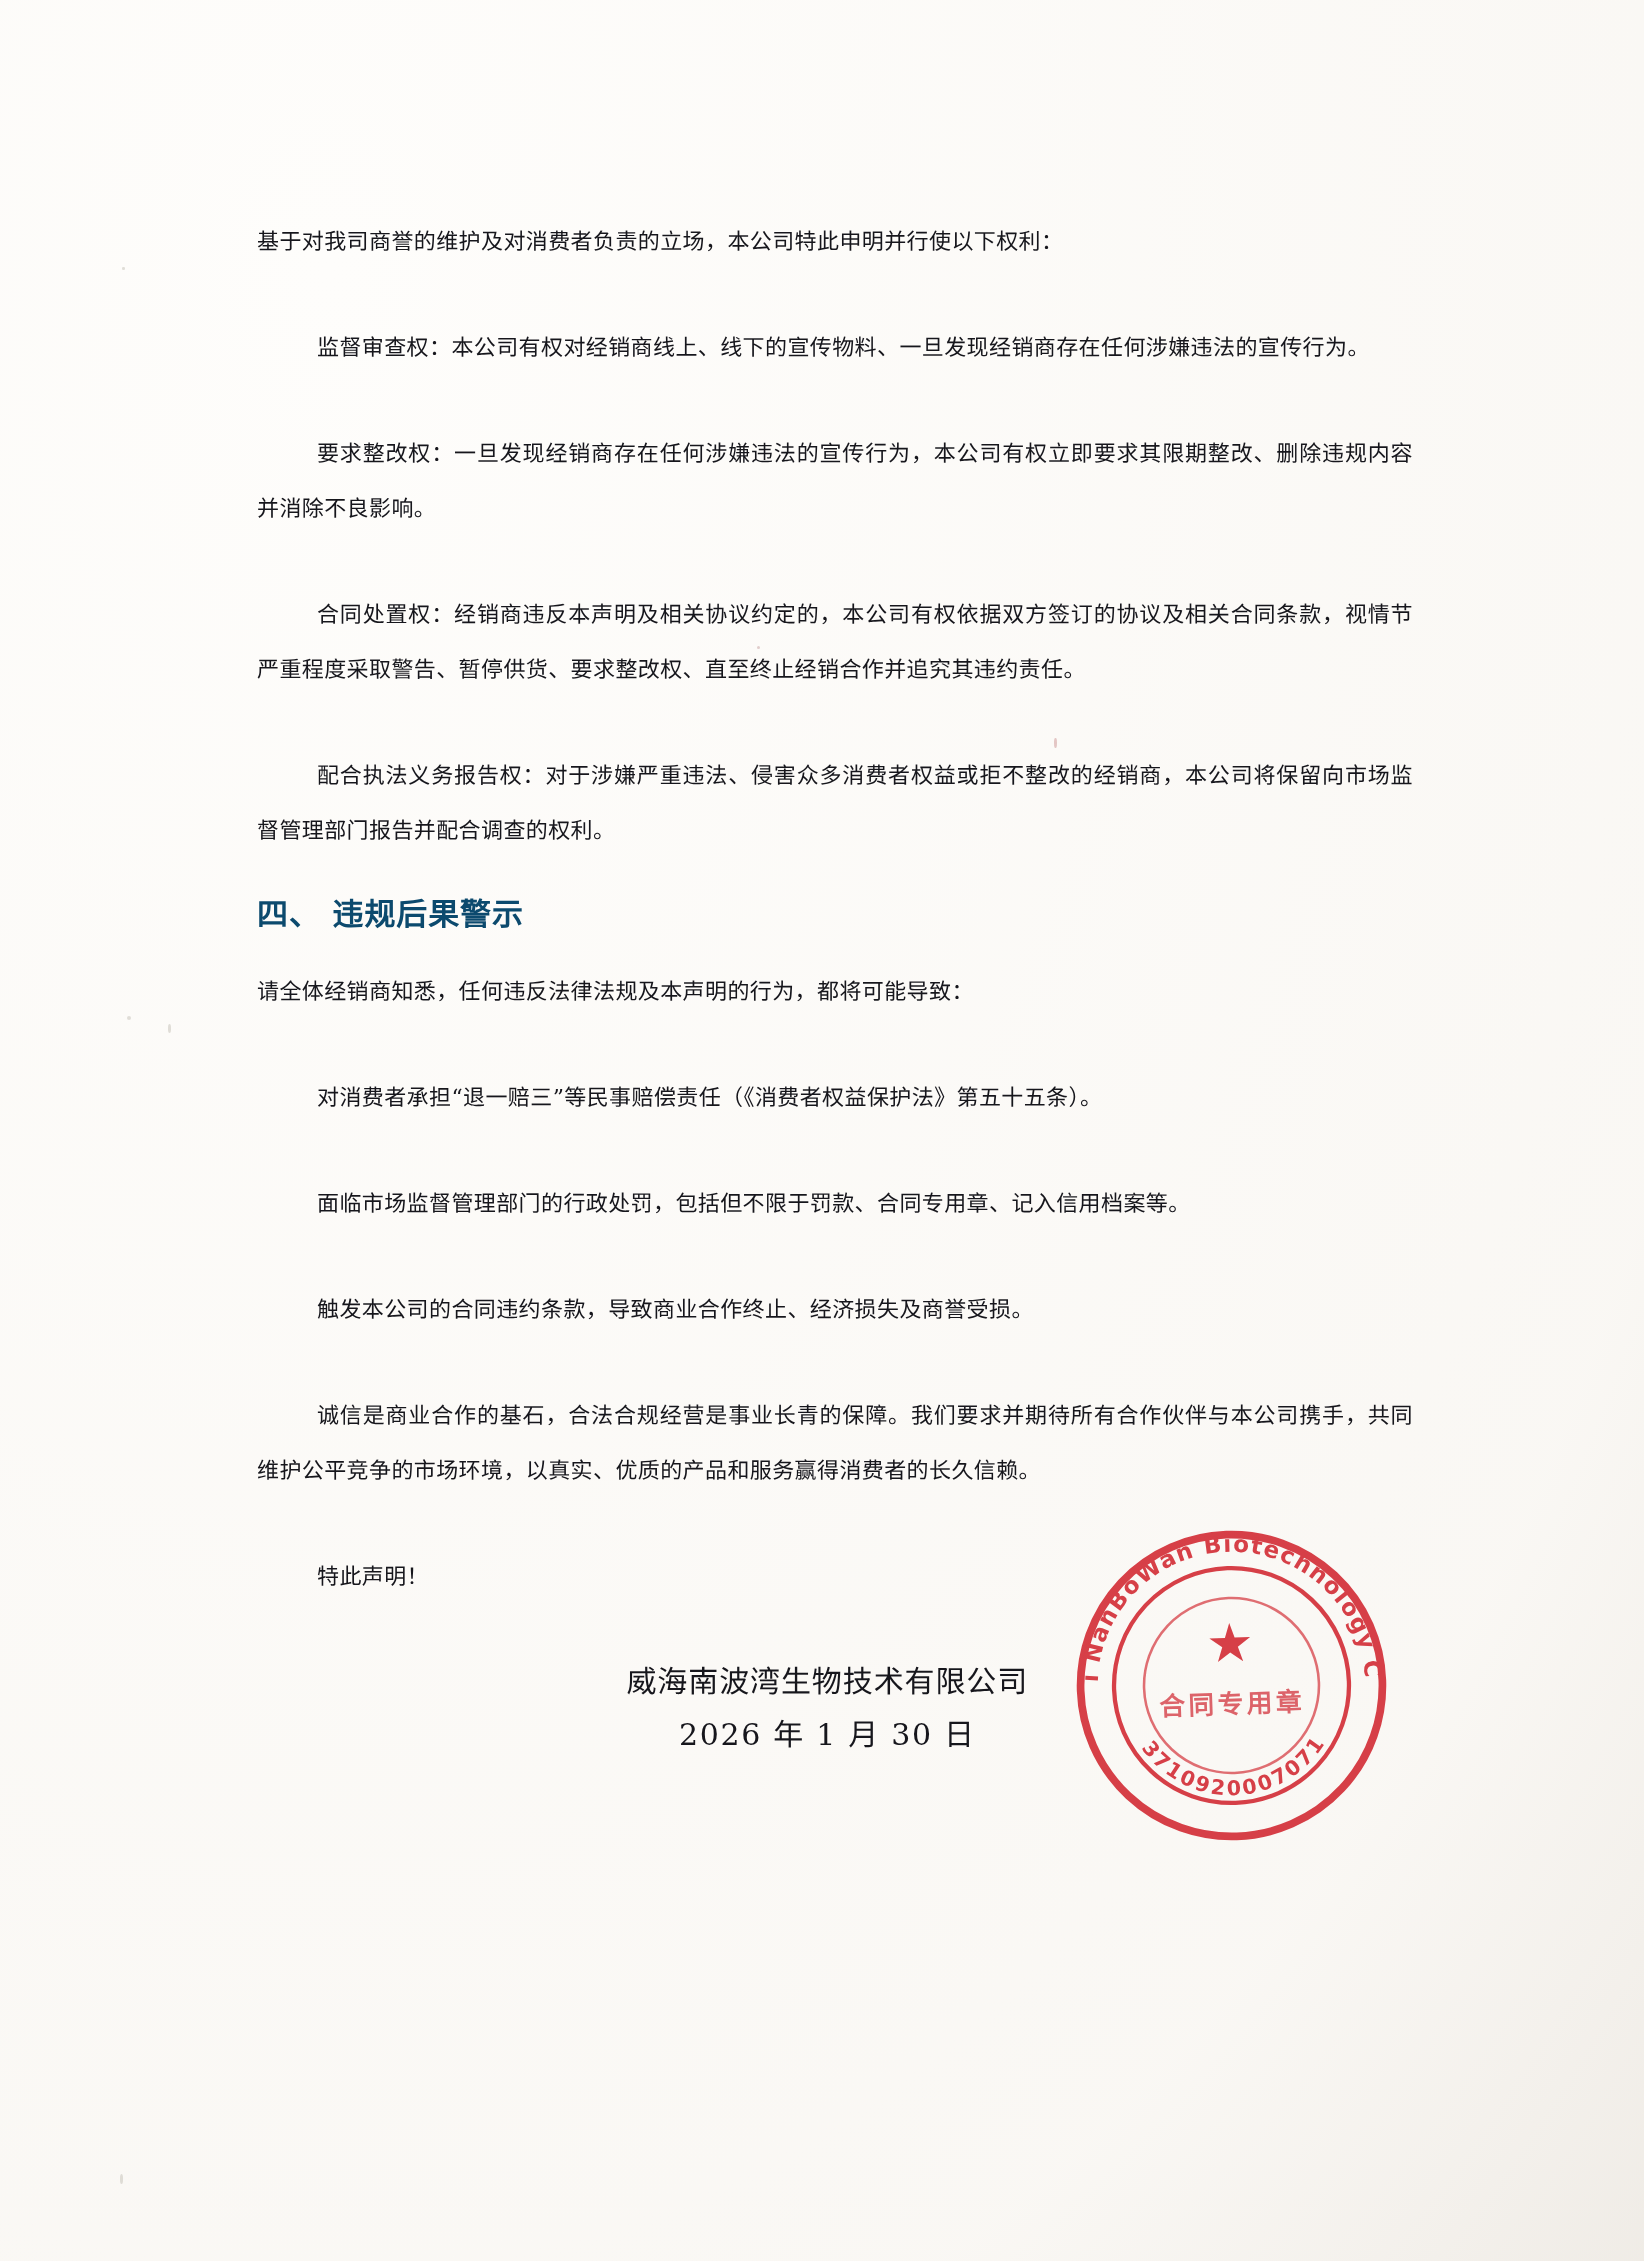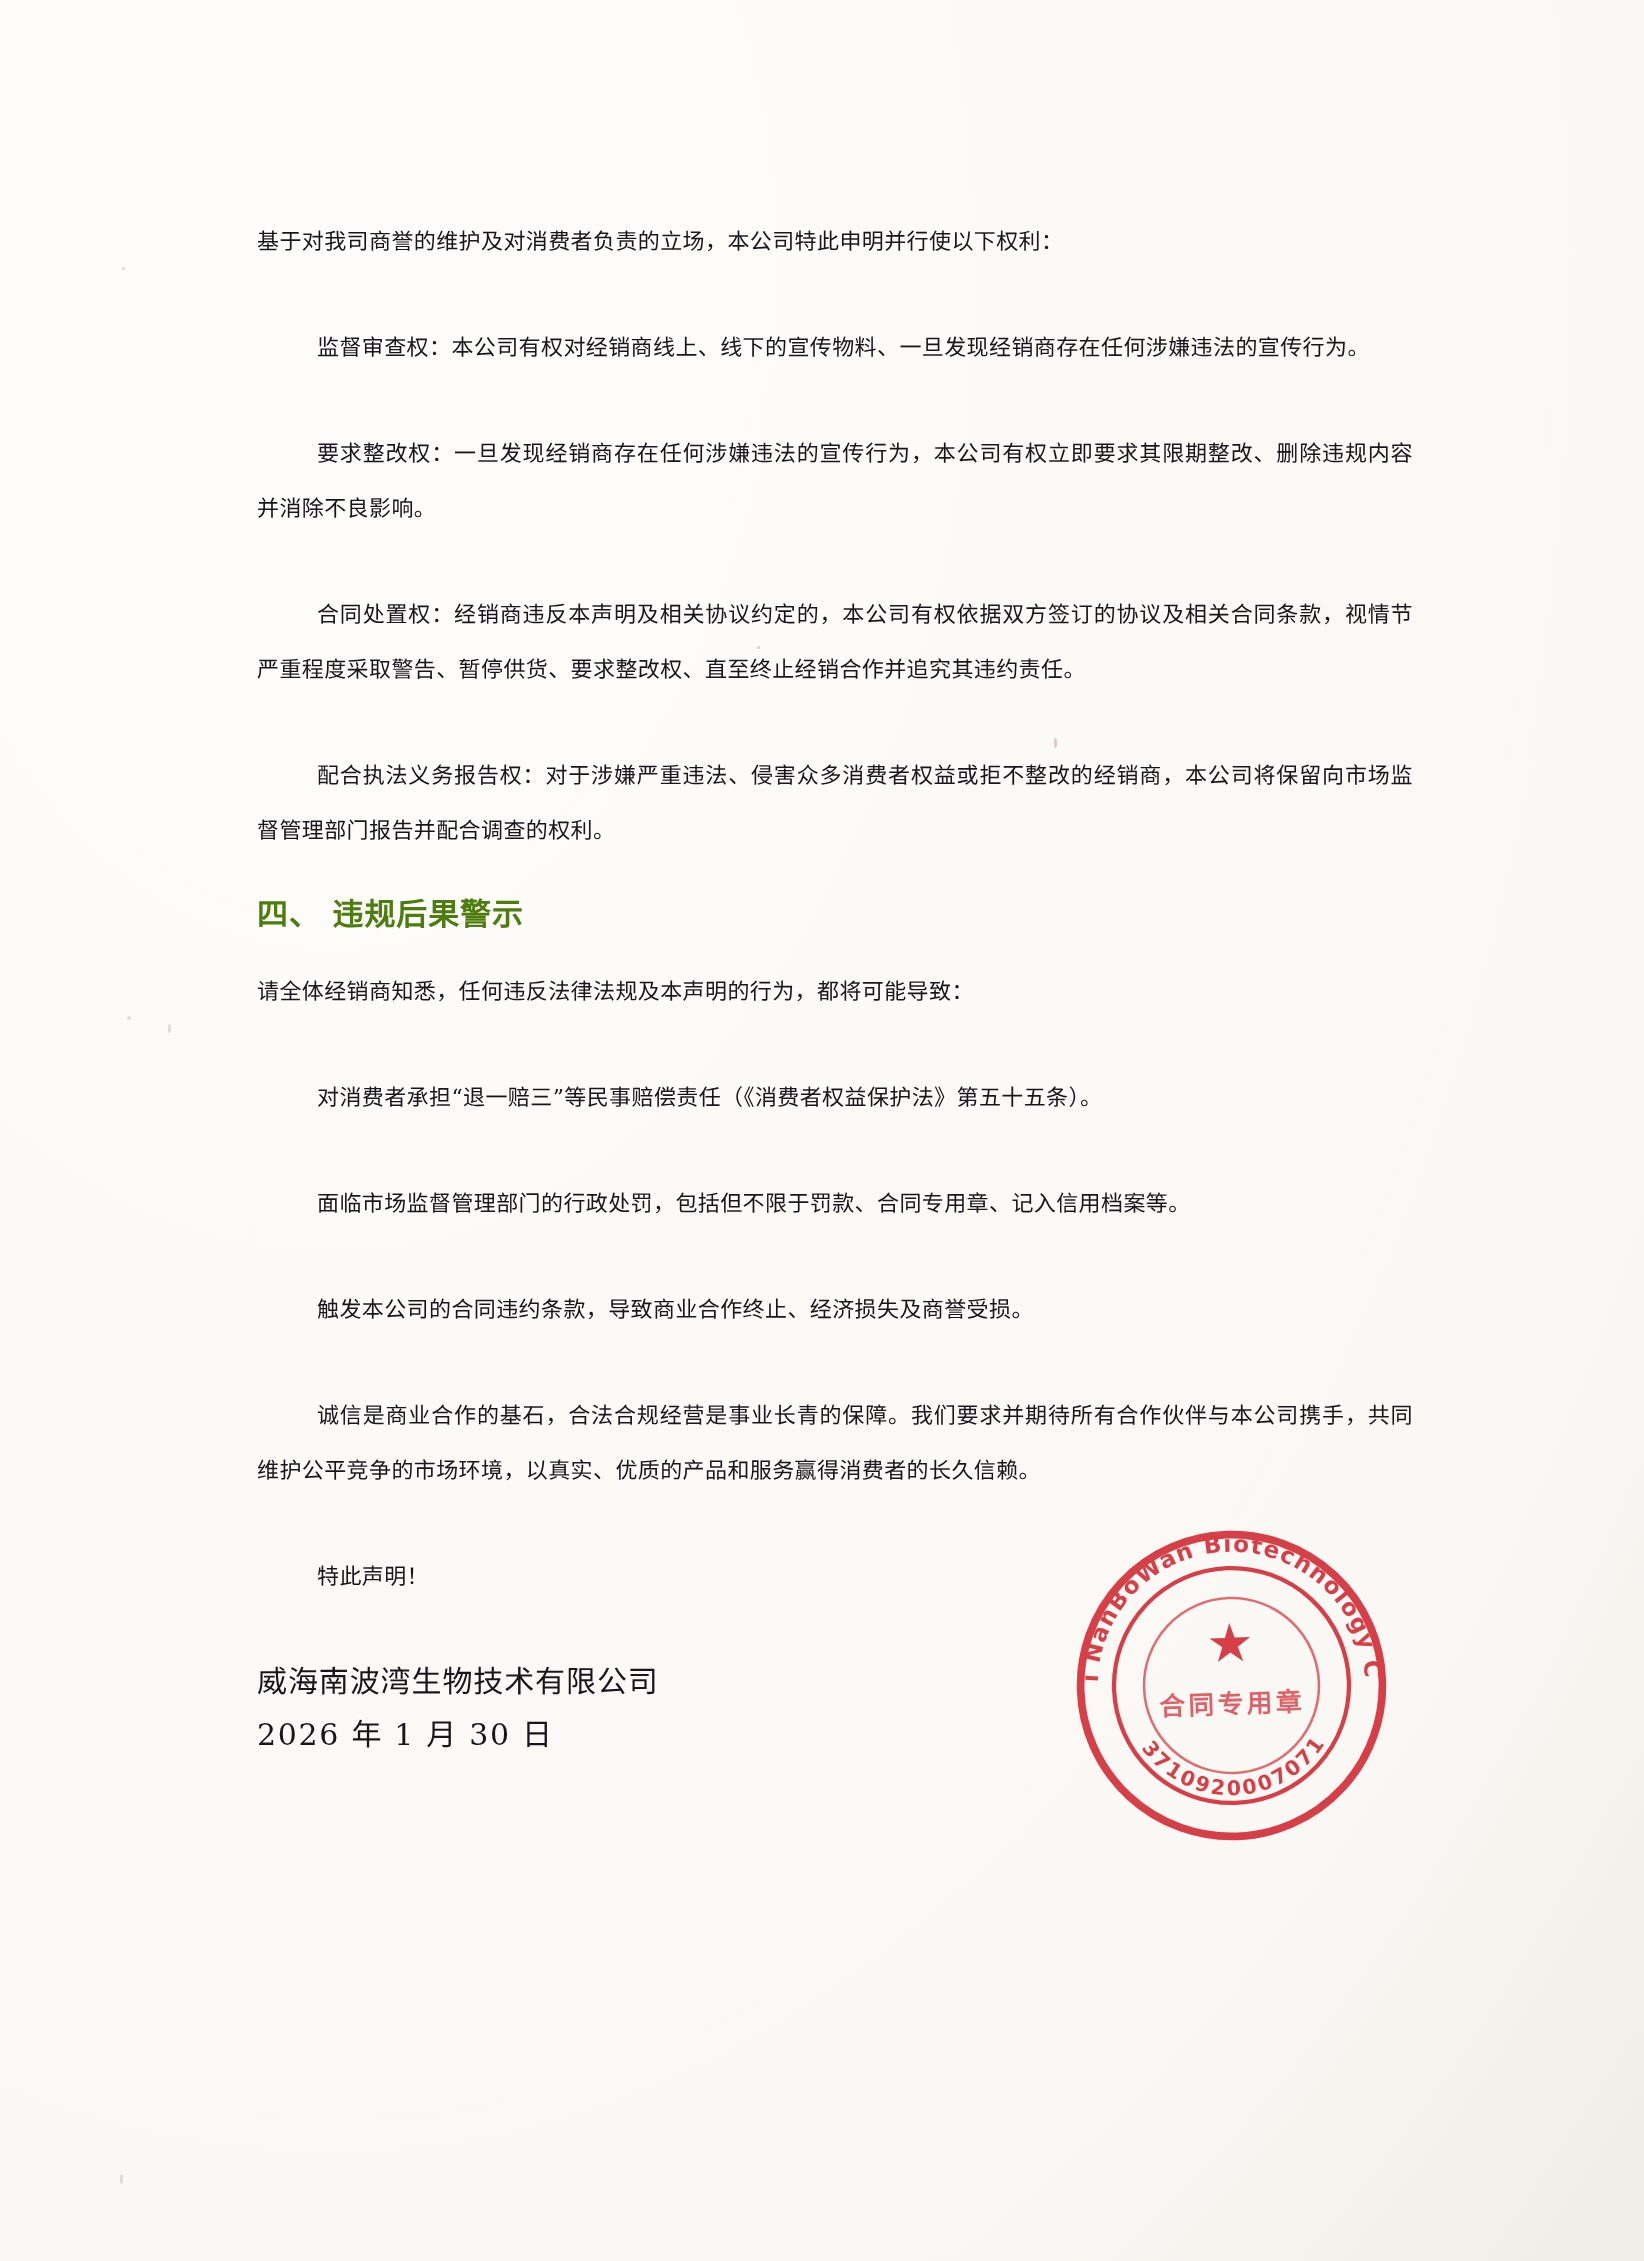--- a/index.html
+++ b/index.html
@@ -54,31 +54,31 @@
     text-justify: inter-ideograph;
     margin: 0 0 22px 0;
     letter-spacing: 0.4px;
   }
   .para.indent { text-indent: 60px; }
 
   .heading {
     font-family: "DejaVu Serif", "Liberation Serif", serif;
     font-size: 31px;
     line-height: 55px;
-    color: #4d7c0f;
+    color: #0c4a6e;
     font-weight: 700;
     margin: 29px 0 22px 0;
     letter-spacing: 0.9px;
   }
 
   .spacer-lg { height: 29px; }
 
   .signature-block {
     margin-top: 51px;
-    text-align: left;
+    text-align: center;
     padding-right: 15.4px;
   }
   .sig-line {
     font-family: "DejaVu Serif", "Liberation Serif", serif;
     font-size: 30px;
     line-height: 53px;
     color: #16161c;
     letter-spacing: 0.9px;
   }
   .sig-date { letter-spacing: 1.7px; }

